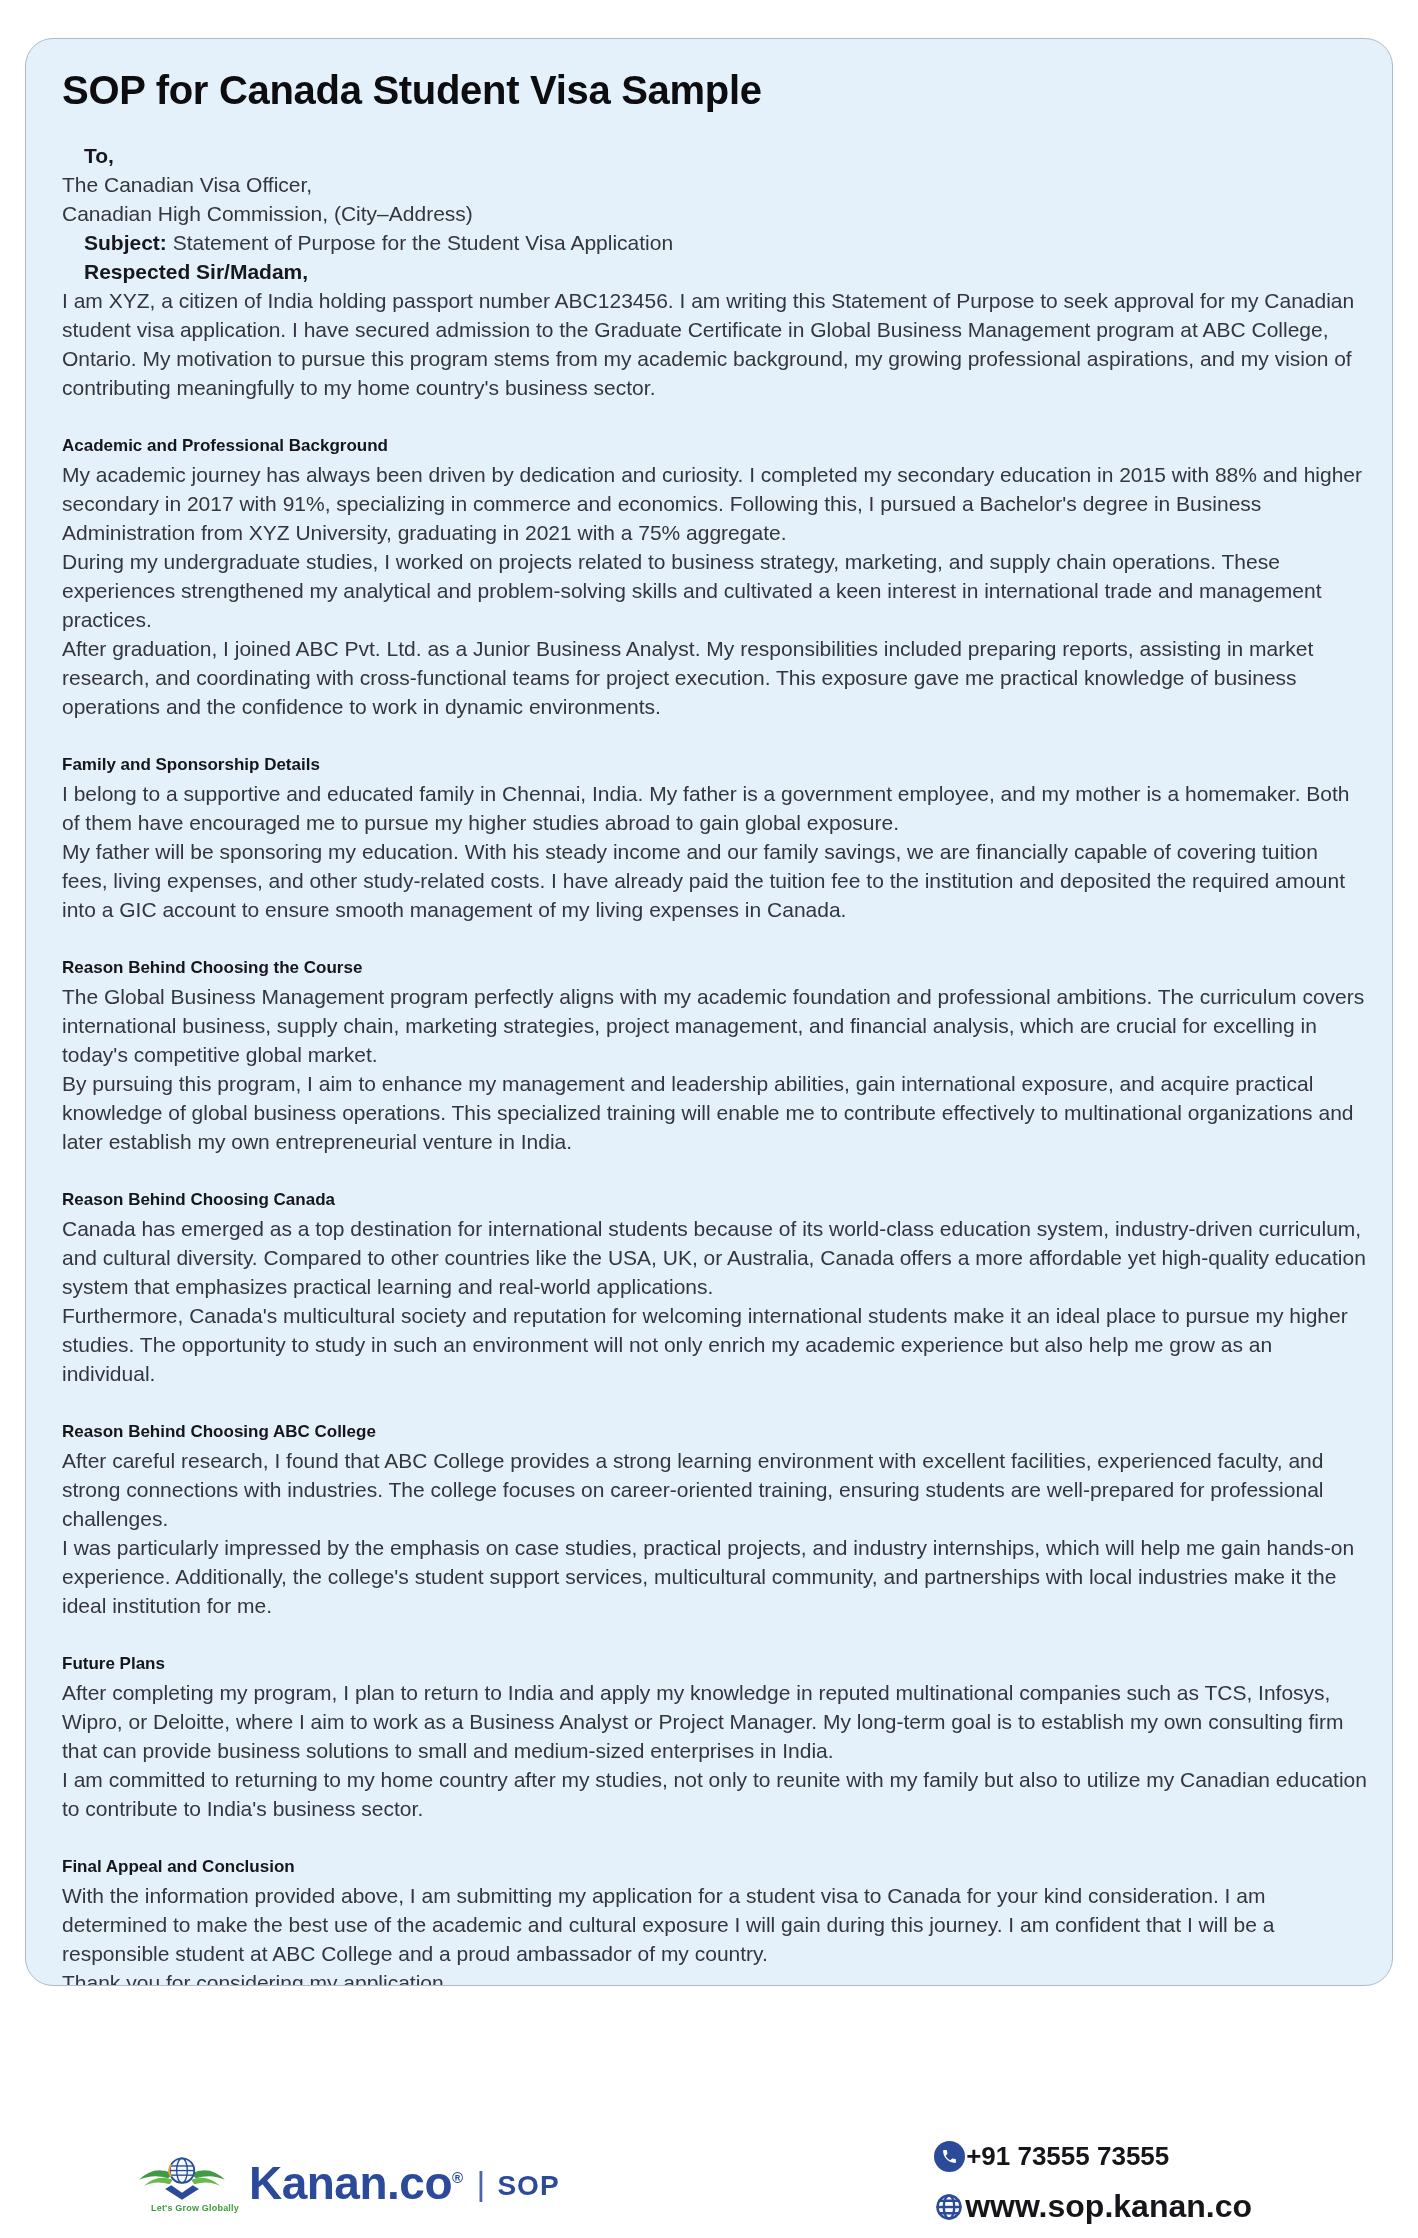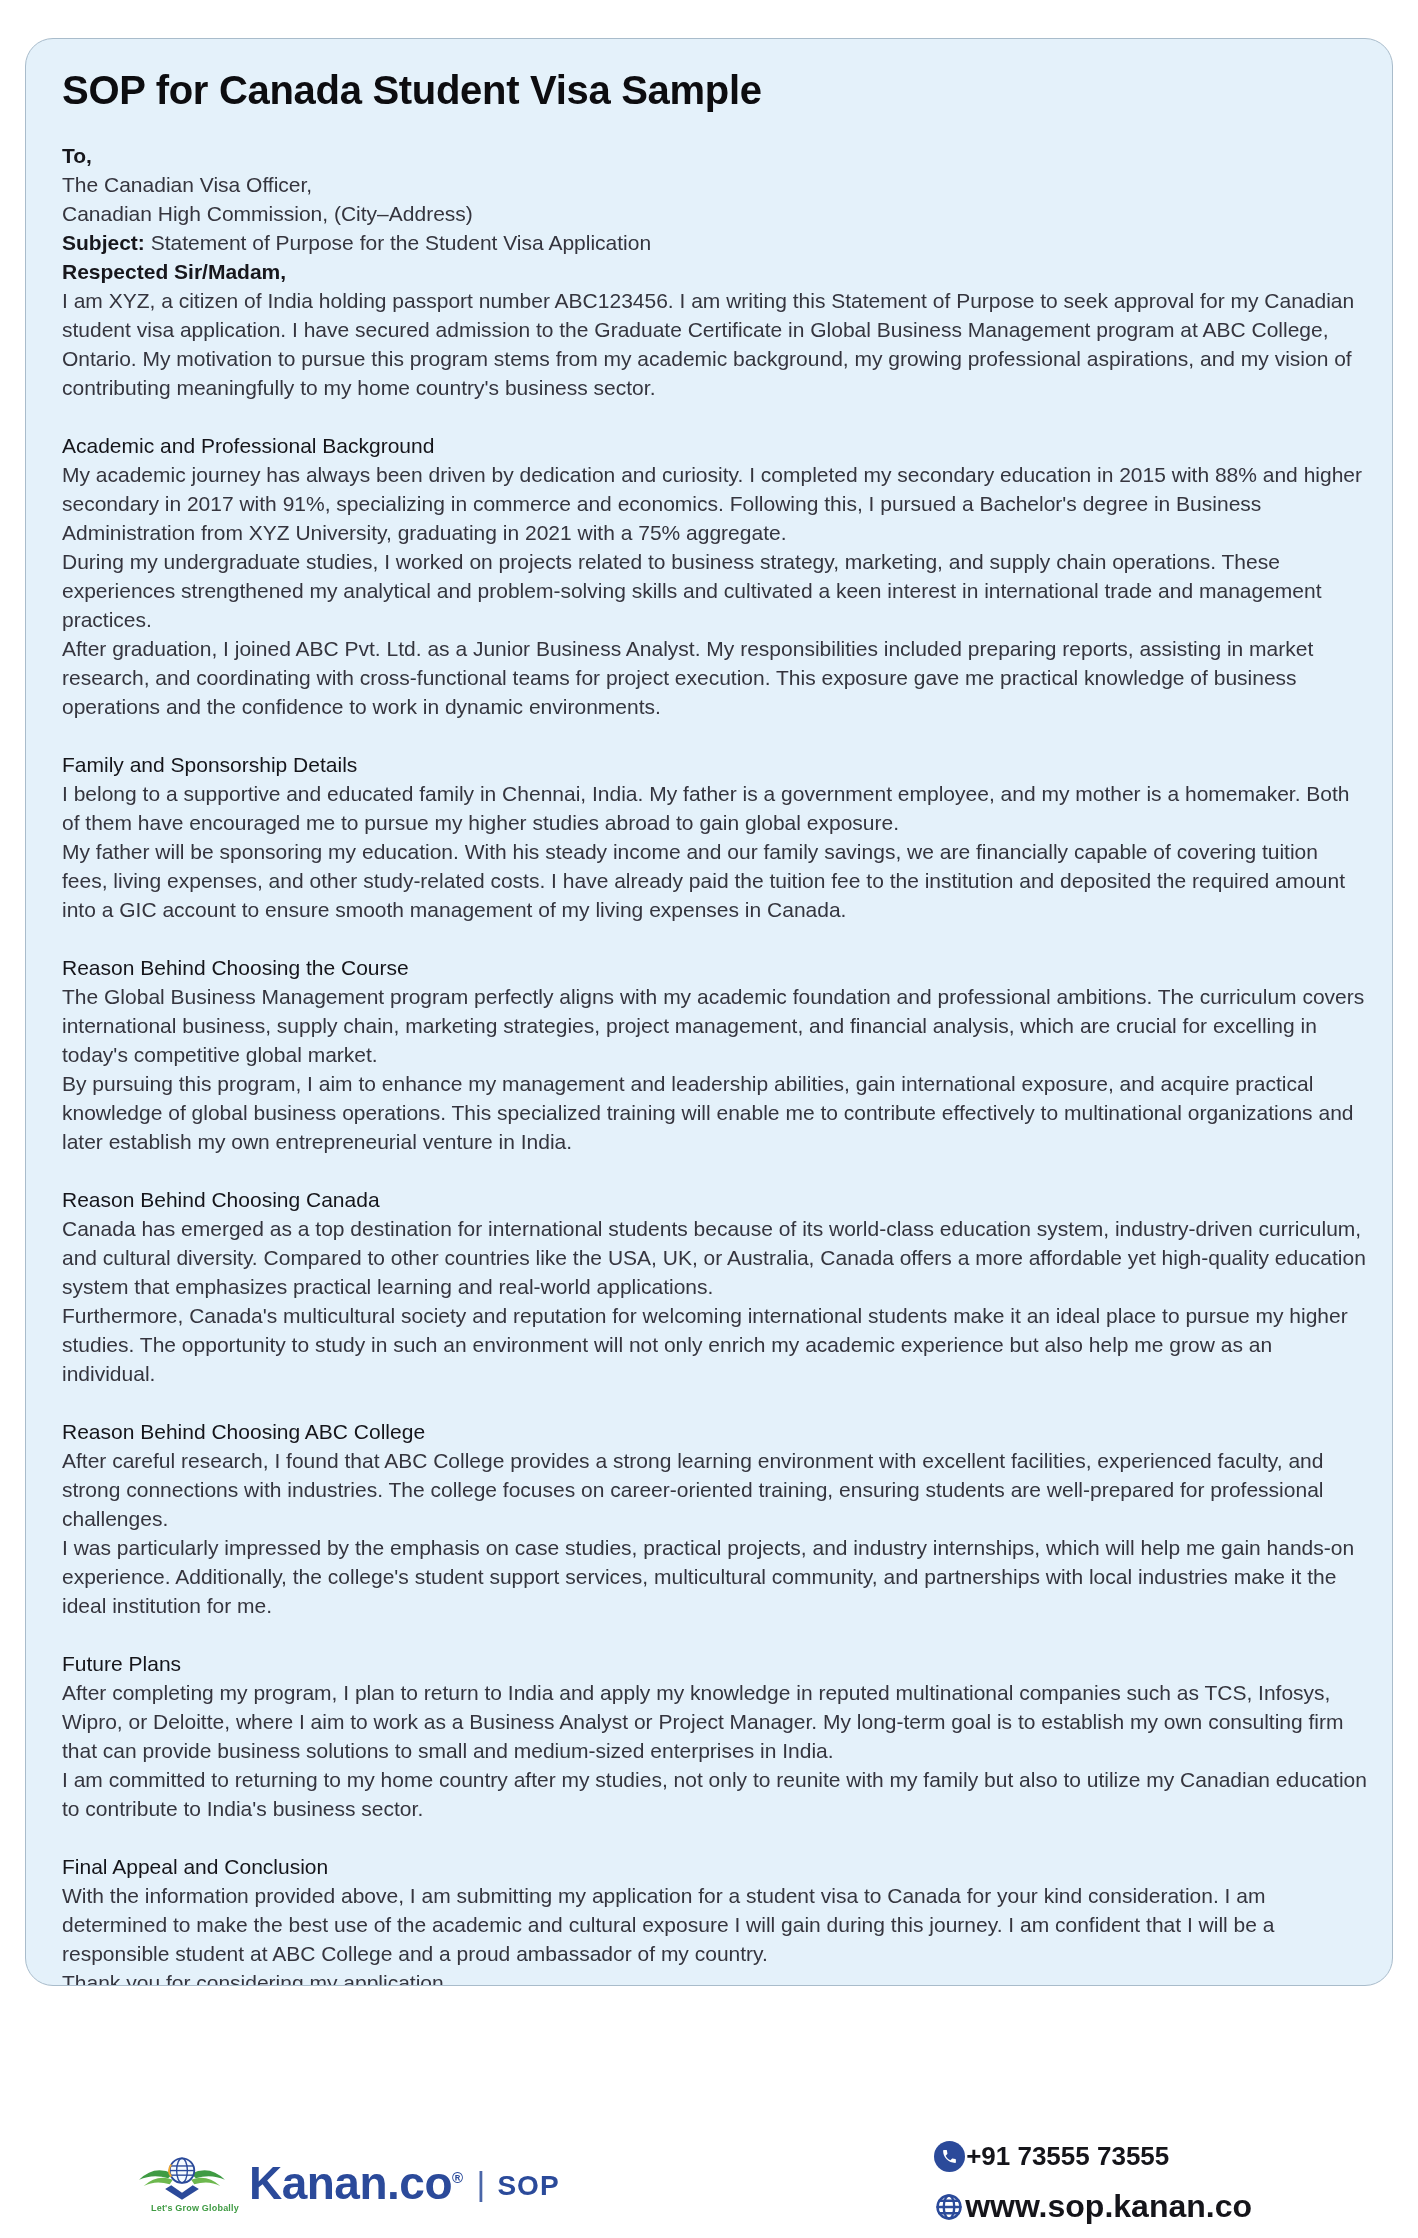--- a/index.html
+++ b/index.html
@@ -12,23 +12,23 @@
     position:absolute;left:25px;top:38px;width:1368px;height:1948px;
     box-sizing:border-box;background:#e4f1fa;border:1px solid #a9bccb;
     border-radius:28px;padding:28px 24px 0 36px;overflow:hidden;
   }
   .doc-title{
     margin:0 0 28px 0;font-size:40px;line-height:46px;font-weight:800;
     color:#0d0d10;letter-spacing:-0.3px;
   }
   .body-text{font-size:21px;line-height:29px;color:#35353e;}
   .body-text p{margin:0;}
-  .bold{font-weight:700;color:#17171c;}
+  .bold{font-weight:700;color:#17171c;margin-left:22px;}
   .sec-h{
-    margin:29px 0 0 0;font-size:21px;line-height:29px;font-weight:400;
+    margin:29px 0 0 0;font-size:17px;line-height:29px;font-weight:700;
     color:#15151a;
   }
   .gap-top{margin-top:29px;}
   .footer{
     position:absolute;left:0;top:2122px;width:1418px;height:116px;
     display:flex;align-items:center;justify-content:space-between;
     box-sizing:border-box;padding:6px 166px 0 126px;background:#ffffff;
   }
   .brand-block{display:flex;align-items:center;}
   .emblem{display:flex;flex-direction:column;align-items:center;margin-right:10px;}

